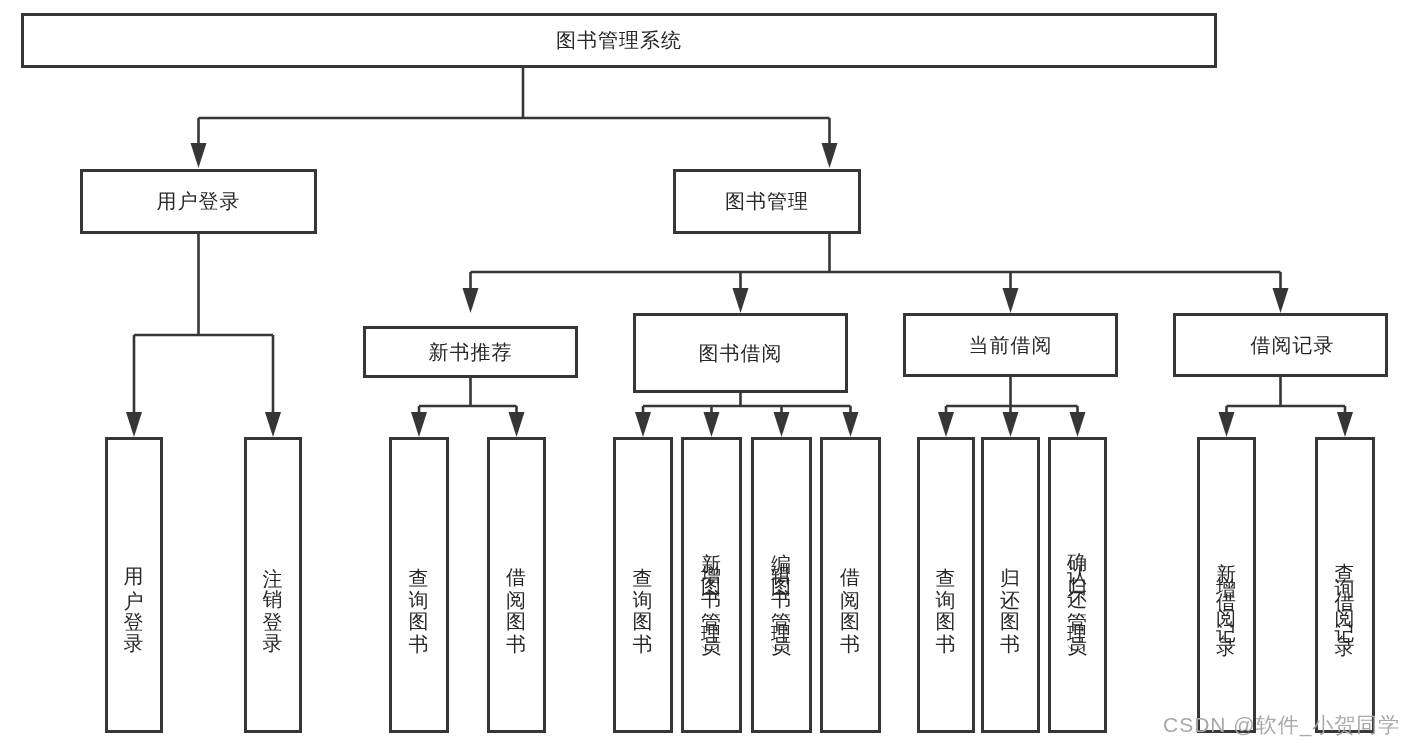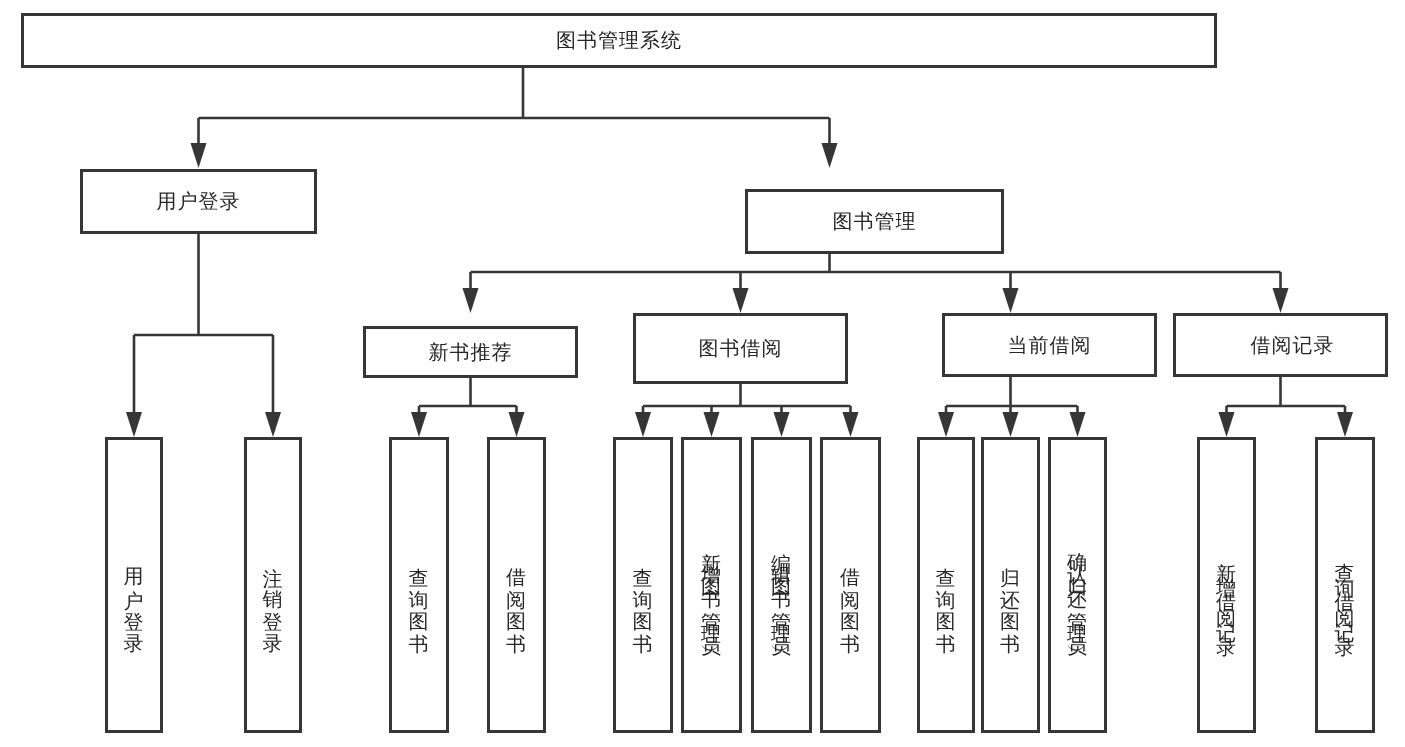--- a/index.html
+++ b/index.html
@@ -27,24 +27,24 @@
     font-size:20px;
     line-height:1;
     white-space:nowrap;
   }
   .sp4 .vlabel{letter-spacing:22px;transform:translateY(11px);}
   .sp6 .vlabel{letter-spacing:15px;transform:translateY(7px);}
   .sp9 .vlabel{letter-spacing:12px;transform:translateY(6px);}
   
   #n-root{left:21px;top:13px;width:1196px;height:55px;}
   #n-ul  {left:80px;top:169px;width:237px;height:65px;}
-  #n-bm  {left:745px;top:169px;width:259px;height:65px;margin-top:20px;}
+  #n-bm  {left:673px;top:169px;width:188px;height:65px;}
   #n-l2a {left:363px;top:326px;width:215px;height:52px;}
-  #n-l2b {left:633px;top:313px;width:215px;height:71px;}
-  #n-l2c {left:903px;top:313px;width:215px;height:64px;margin-left:39px;}
+  #n-l2b {left:633px;top:313px;width:215px;height:80px;}
+  #n-l2c {left:903px;top:313px;width:215px;height:64px;}
   #n-l2d {left:1173px;top:313px;width:215px;height:64px;padding-left:24px;}
   .leaf{top:437px;height:296px;}
   #n-a1{left:105px;width:58px;}
   #n-a2{left:244px;width:58px;}
   #n-b1{left:389px;width:60px;}
   #n-b2{left:487px;width:59px;}
   #n-c1{left:613px;width:60px;}
   #n-c2{left:681px;width:61px;}
   #n-c3{left:751px;width:61px;}
   #n-c4{left:820px;width:61px;}
@@ -169,14 +169,15 @@
     <span class="vlabel">确认归还（管理员）</span>
   </div>
 
   <div id="n-e1" class="node vbox leaf sp6">
     <span class="vlabel">新增借阅记录</span>
   </div>
   <div id="n-e2" class="node vbox leaf sp6">
     <span class="vlabel">查询借阅记录</span>
   </div>
 
+  <div class="watermark">CSDN @软件_小贺同学</div>
 
 </div>
 
 </body></html>

